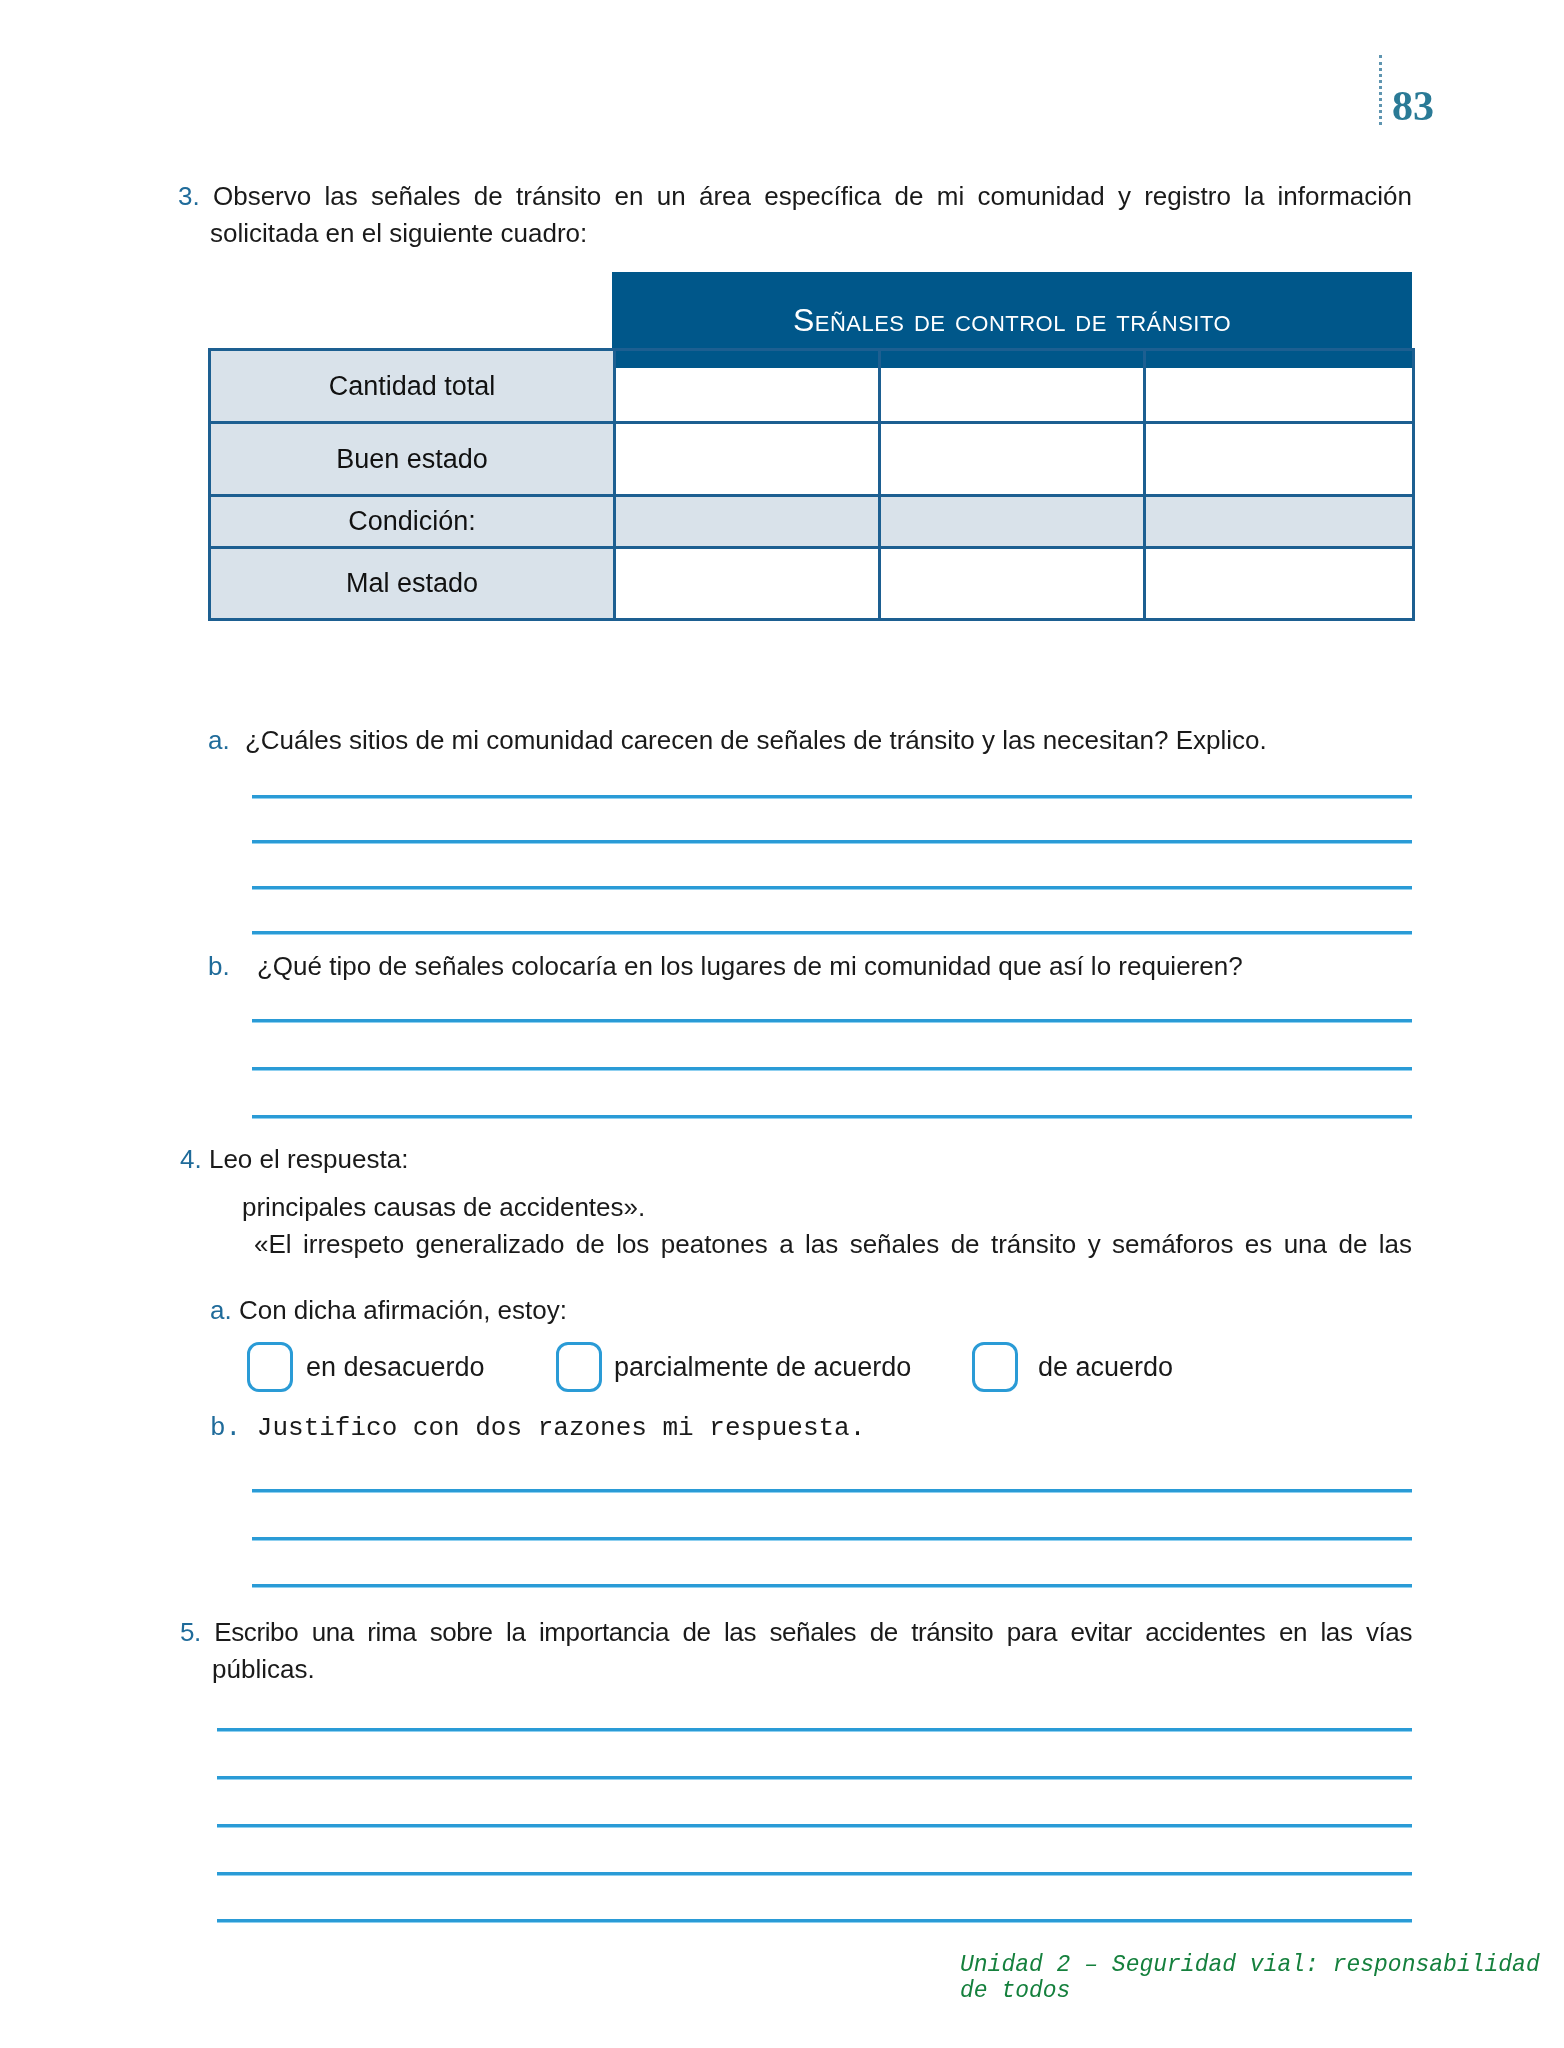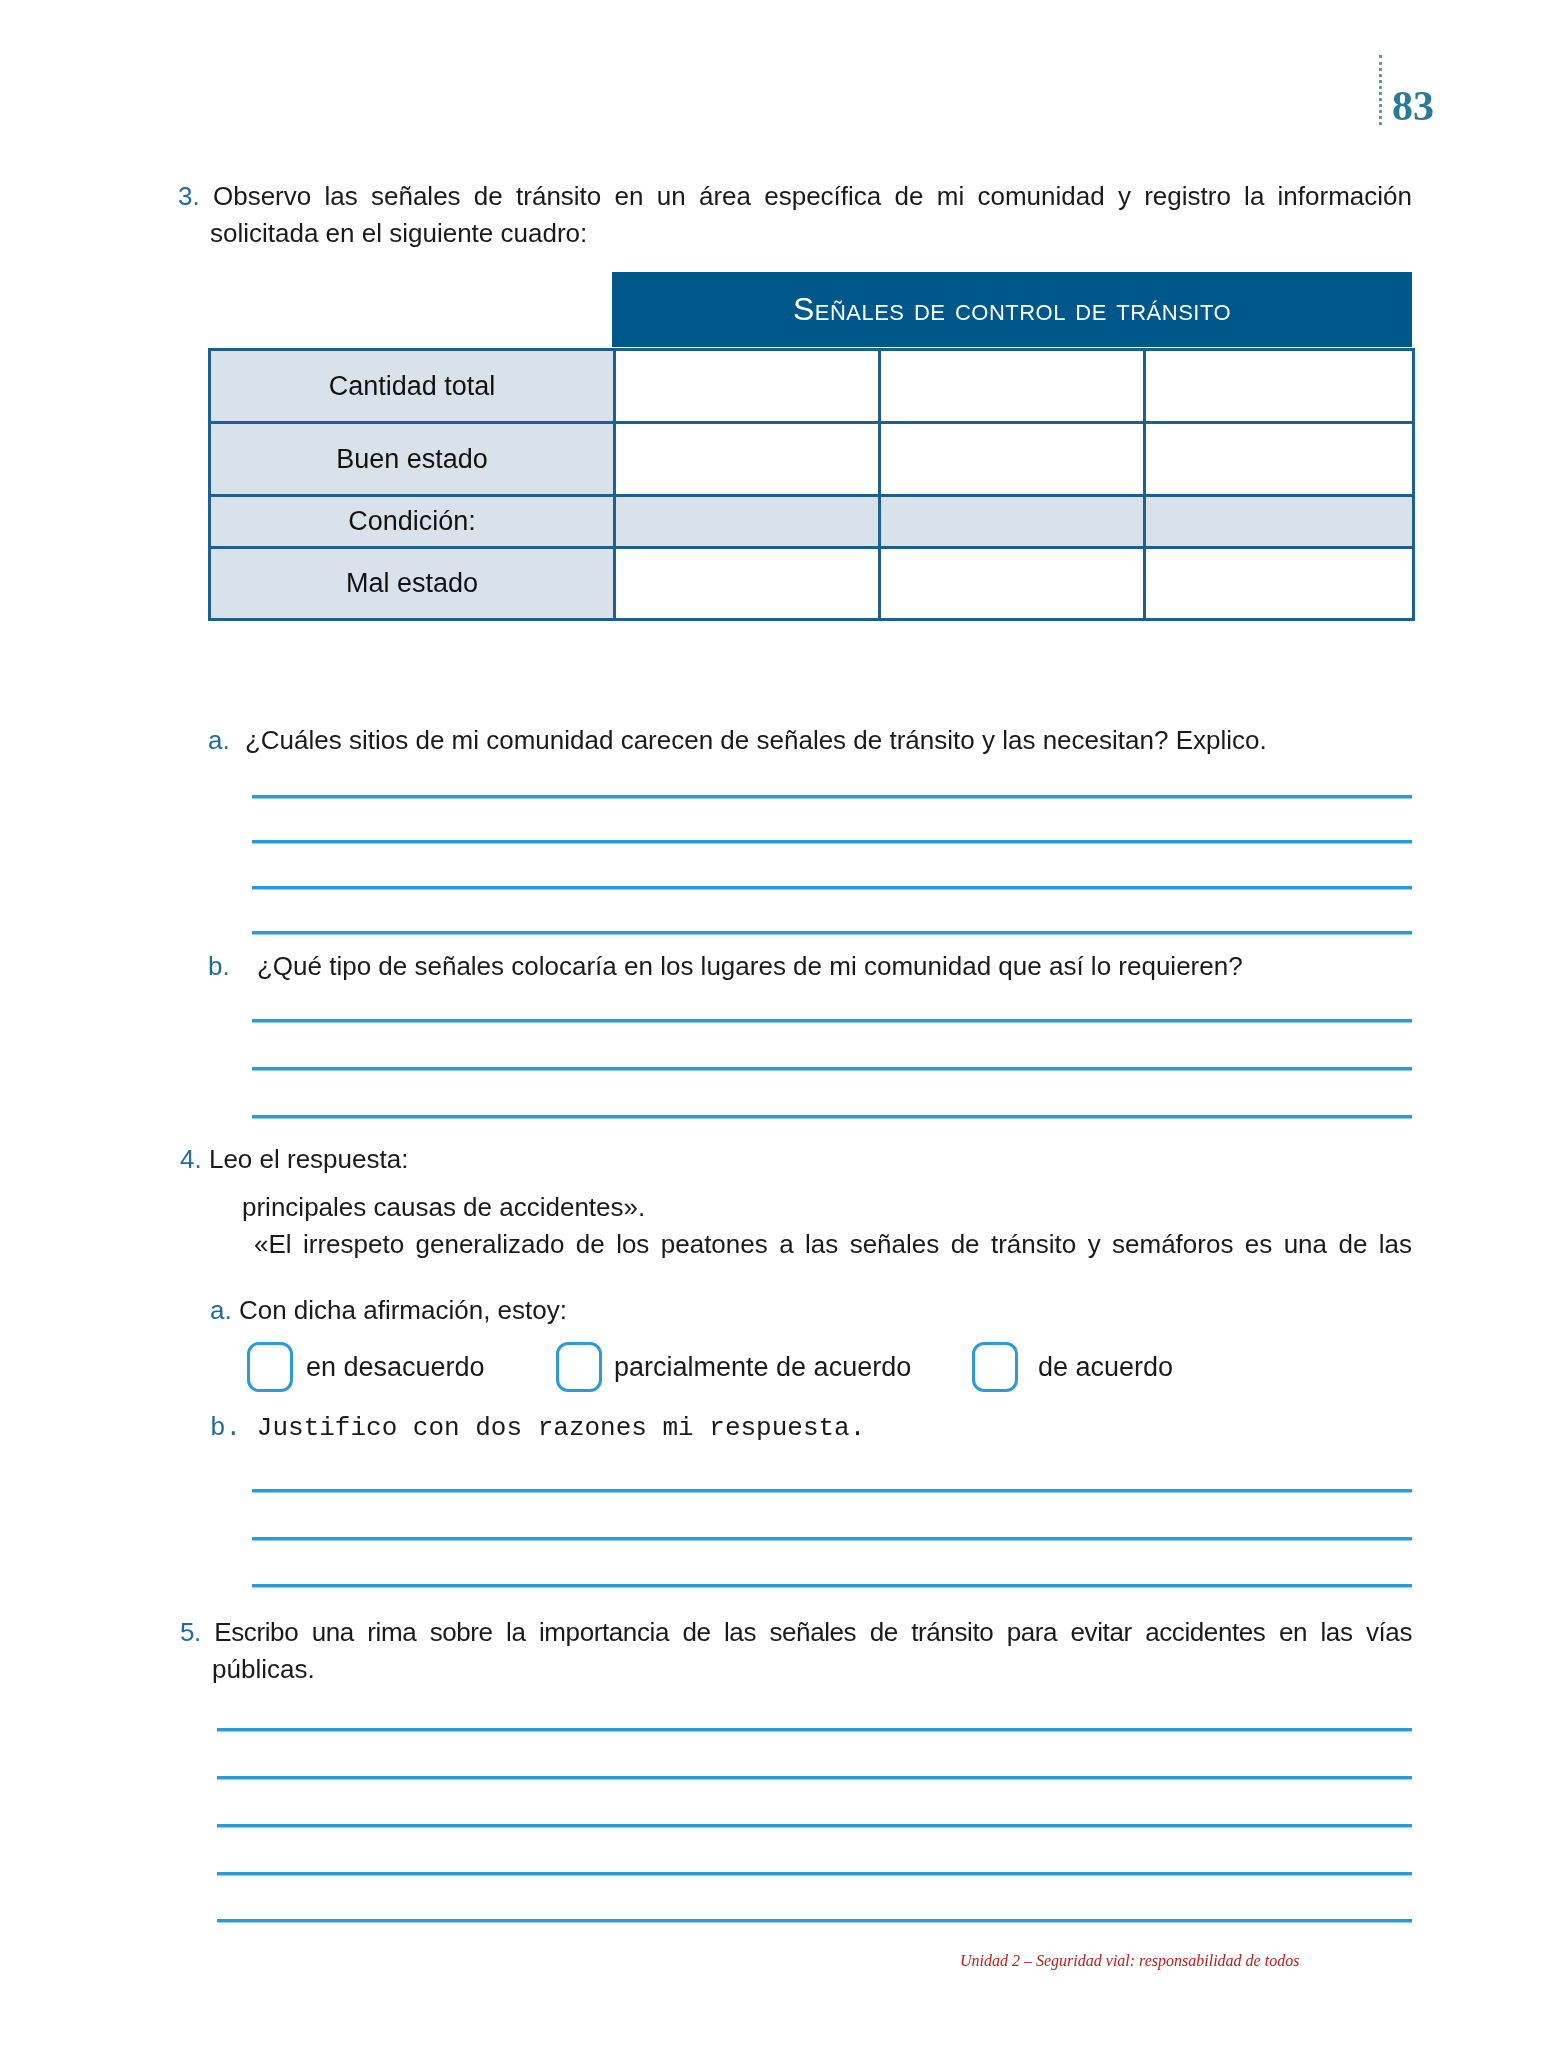--- a/index.html
+++ b/index.html
@@ -10,33 +10,33 @@
                   border-left:3px dotted #5f95b0; }
   .pagenum { left:1392px; top:82px; font-family:"Liberation Serif", serif;
              font-weight:bold; font-size:42px; color:#2a7a96; }
   .q { font-size:26px; line-height:37px; text-align:justify; }
   .q .num { color:#1f6b9a; }
   .sub { font-size:26px; line-height:36px; }
   .sub .num { color:#1f6b9a; }
   .ans-line { height:3px; background:#2a9bd6; border-bottom:1px solid #8fd0f0; }
 
   
-  .tbl-head { left:612px; top:272px; width:800px; height:75px; background:#00578a;
+  .tbl-head { left:612px; top:272px; width:800px; height:96px; background:#00578a;
               color:#ffffff; font-size:32px; display:flex; align-items:center; justify-content:center;
               font-variant:small-caps; letter-spacing:0.5px; }
   .tbl { left:208px; top:348px; width:1204px; border-collapse:collapse; table-layout:fixed; }
   .tbl td { border:3px solid #1d5f91; padding:0; text-align:center; vertical-align:middle; }
   .tbl .rowlabel { background:#d9e2ea; font-size:27px; color:#111; }
   .tbl .shade { background:#d9e2ea; }
   .tbl .colhead { color:#1d5f91; font-weight:bold; font-variant:small-caps; font-size:27px; line-height:37px; }
 
   .checkbox { width:46px; height:50px; border:3px solid #2a9bd6; border-radius:12px; box-sizing:border-box; }
   .opt-label { font-size:27px; }
-  .footer { left:960px; top:1952px; font-family:Liberation Serif, serif; font-style:italic;
-            font-size:16px; color:#b91c1c; }
+  .footer { left:960px; top:1952px; font-family:Liberation Mono, monospace; font-style:italic;
+            font-size:23px; color:#15803d; }
 </style>
 </head>
 <body>
 
 <div class="abs pagenum-rule"></div>
 <div class="abs pagenum">83</div>
 
 <div class="abs q" style="left:178px; top:178px; width:1234px;">
   <div style="text-align-last:justify;">
     <span class="num">3.</span>

